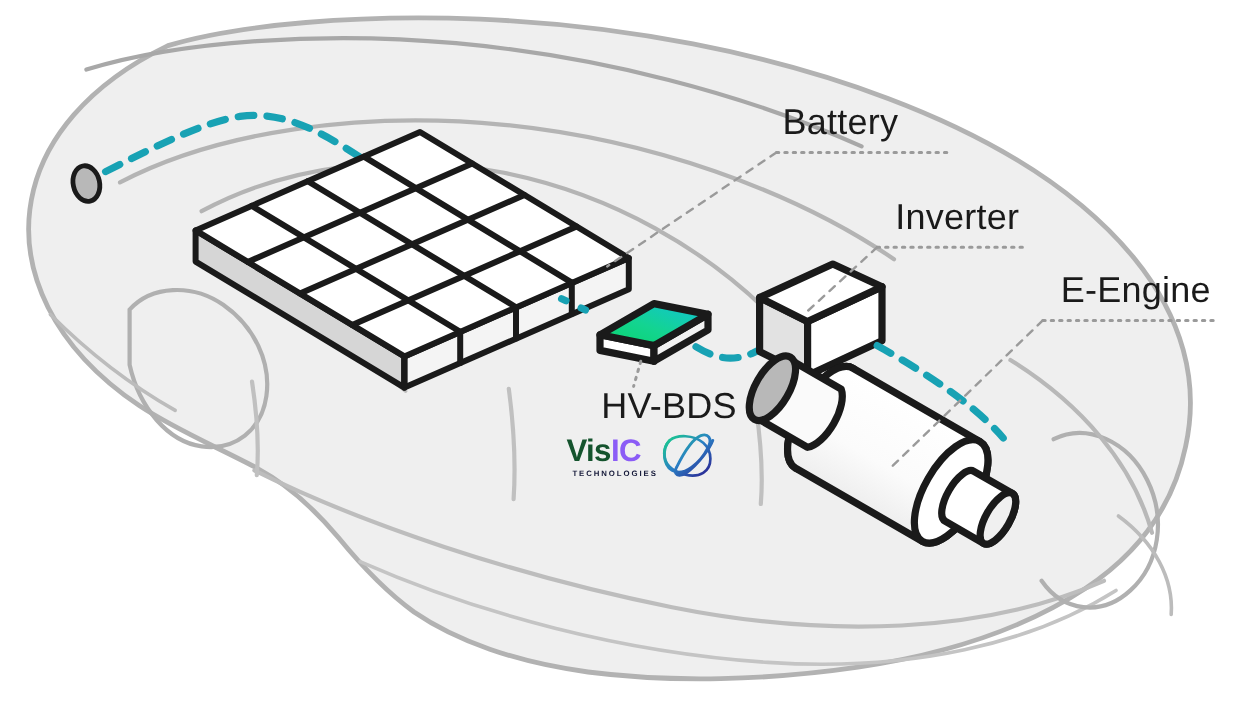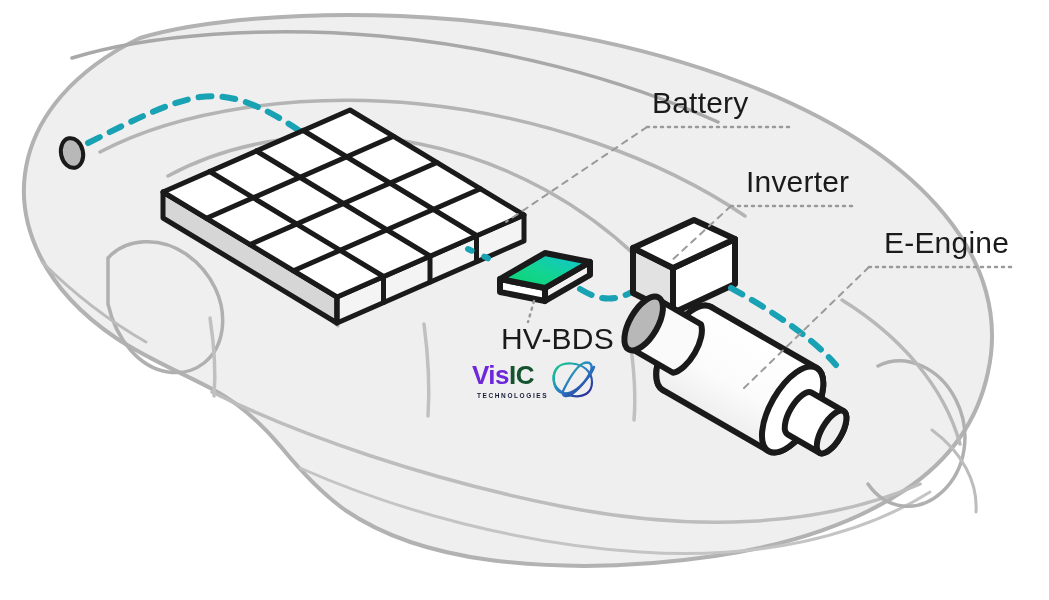--- a/index.html
+++ b/index.html
@@ -55,22 +55,22 @@
   }
   .logo-text {
     position: absolute;
     left: 0;
     top: 0;
     font-size: 26px;
     font-weight: 700;
     letter-spacing: -0.5px;
     line-height: 1;
   }
-  .logo-vis { color: #6d28d9; }
-  .logo-ic  { color: #14532d; }
+  .logo-vis { color: #14532d; }
+  .logo-ic  { color: #8b5cf6; }
   .logo-tech {
     position: absolute;
     left: 5px;
     top: 30px;
     font-size: 6.5px;
     font-weight: 700;
     letter-spacing: 1.6px;
     color: #161a3a;
   }
   .logo-mark {

